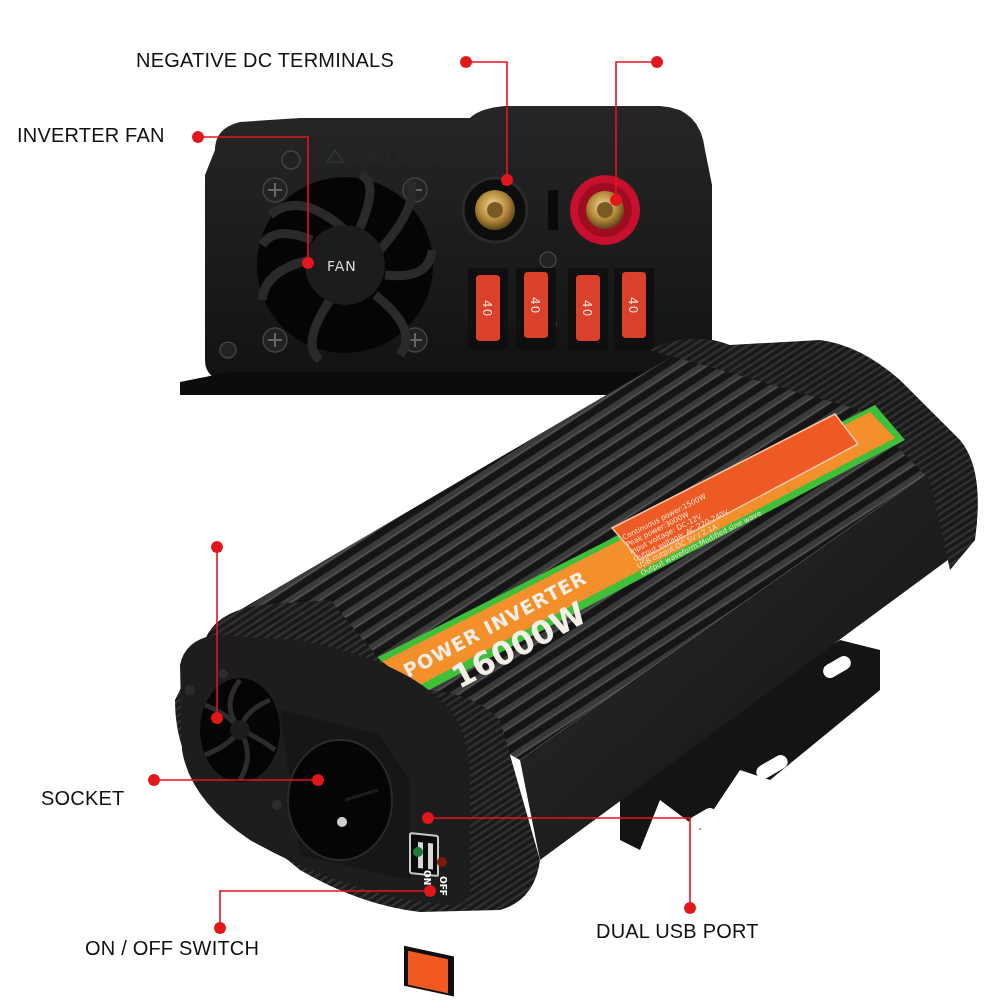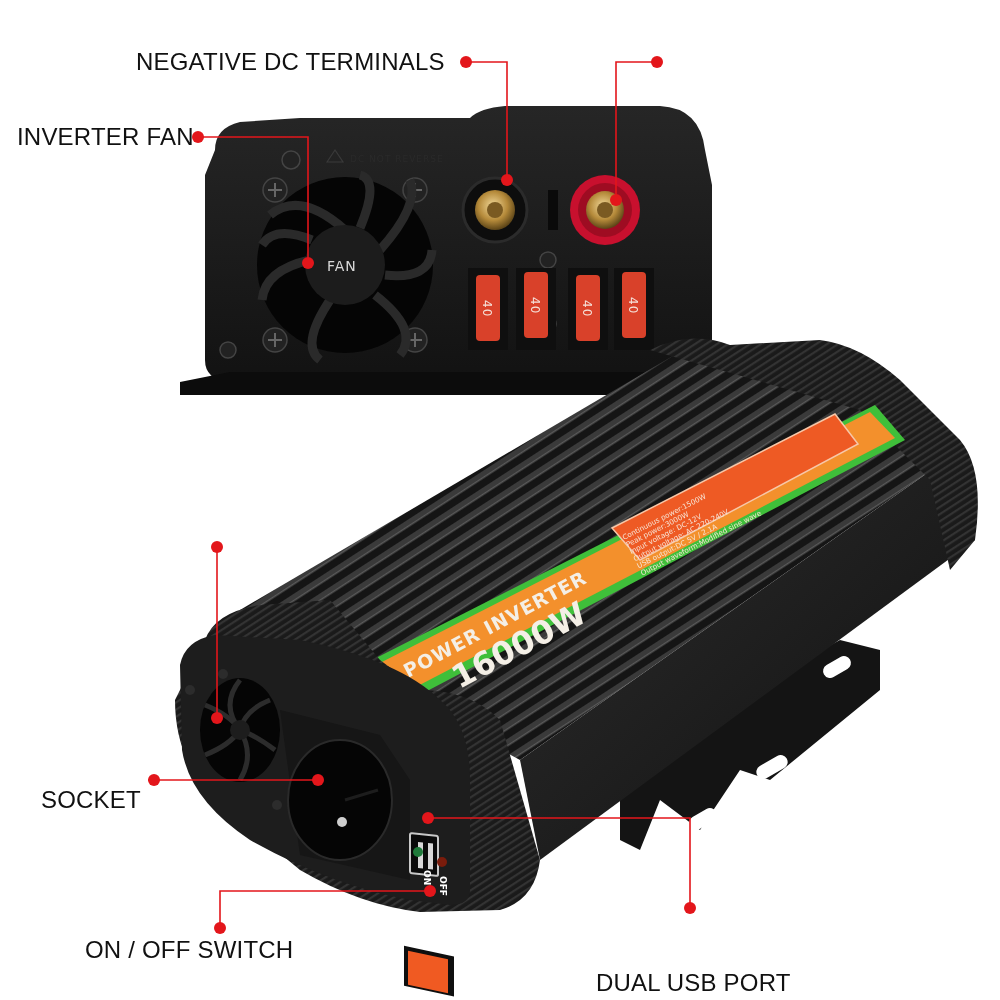--- a/index.html
+++ b/index.html
@@ -1,19 +1,19 @@
 <!DOCTYPE html>
 <html><head>
 <meta charset="utf-8">
 <style>
   html,body{margin:0;padding:0;background:#ffffff;}
   body{width:1000px;height:1000px;position:relative;overflow:hidden;font-family:"Liberation Sans",sans-serif;}
   .stage{position:absolute;left:0;top:0;width:1000px;height:1000px;}
   svg.art{position:absolute;left:0;top:0;}
-  .label{position:absolute;color:#111;font-family:"Liberation Sans",sans-serif;font-size:24px;letter-spacing:0.2px;white-space:nowrap;line-height:1;}
+  .label{position:absolute;color:#111;font-family:"Liberation Sans",sans-serif;font-size:20px;letter-spacing:0.2px;white-space:nowrap;line-height:1;}
   .product-text{font-family:"DejaVu Sans",sans-serif;font-weight:bold;fill:#f4efe6;}
   .spec-text{font-family:"DejaVu Sans",sans-serif;fill:#f7e3d4;font-size:7.2px;}
   .emboss{font-family:"DejaVu Sans",sans-serif;fill:#2a2a2a;font-size:9px;letter-spacing:1px;}
 </style>
 </head>
 <body>
 
 <div class="stage">
 
 <svg class="art" width="1000" height="1000" viewBox="0 0 1000 1000">
@@ -214,15 +214,15 @@
         <circle cx="430" cy="891" r="6"></circle>
     <circle cx="428" cy="818" r="6"></circle>
         <circle cx="690" cy="908" r="6"></circle>
   </g>
 </svg>
 
 <div class="label" style="left:136px;top:50px;">NEGATIVE DC TERMINALS</div>
 <div class="label" style="left:17px;top:125px;">INVERTER FAN</div>
 <div class="label" style="left:41px;top:788px;">SOCKET</div>
 <div class="label" style="left:85px;top:938px;">ON / OFF SWITCH</div>
-<div class="label" style="left:596px;top:971px;">DUAL USB PORT</div>
+<div class="label" style="left:596px;top:921px;">DUAL USB PORT</div>
 
 </div>
 
 </body></html>

